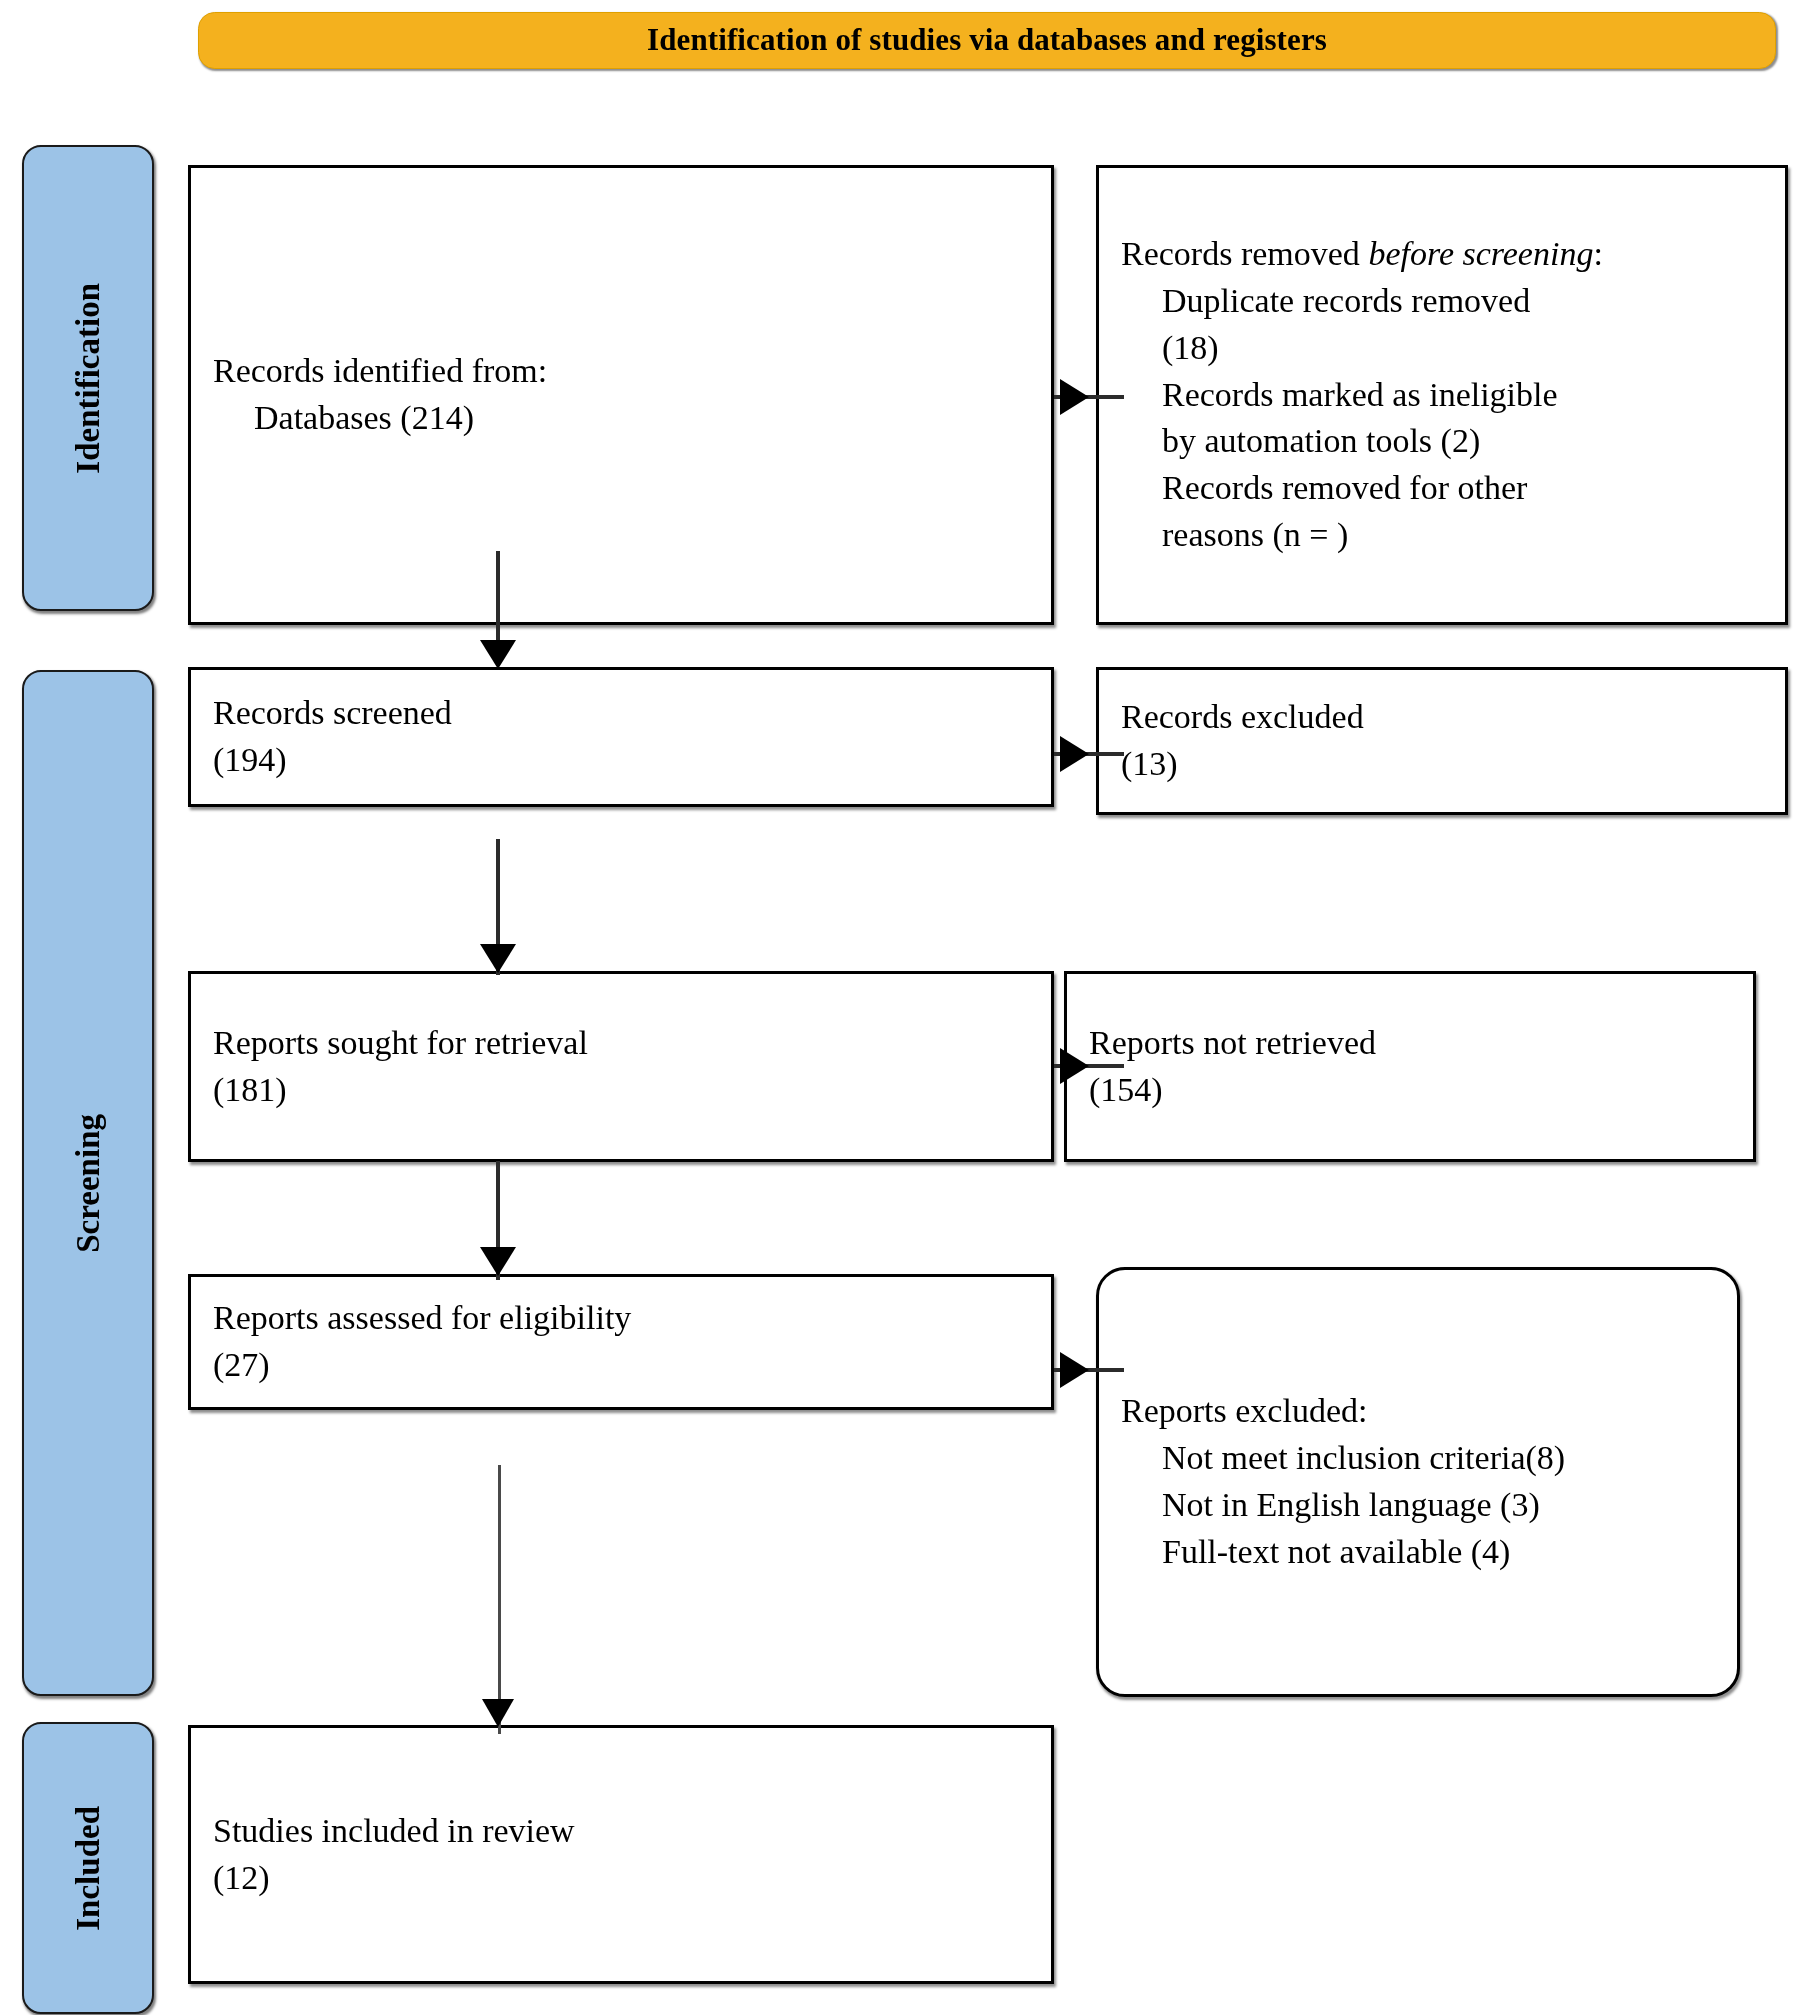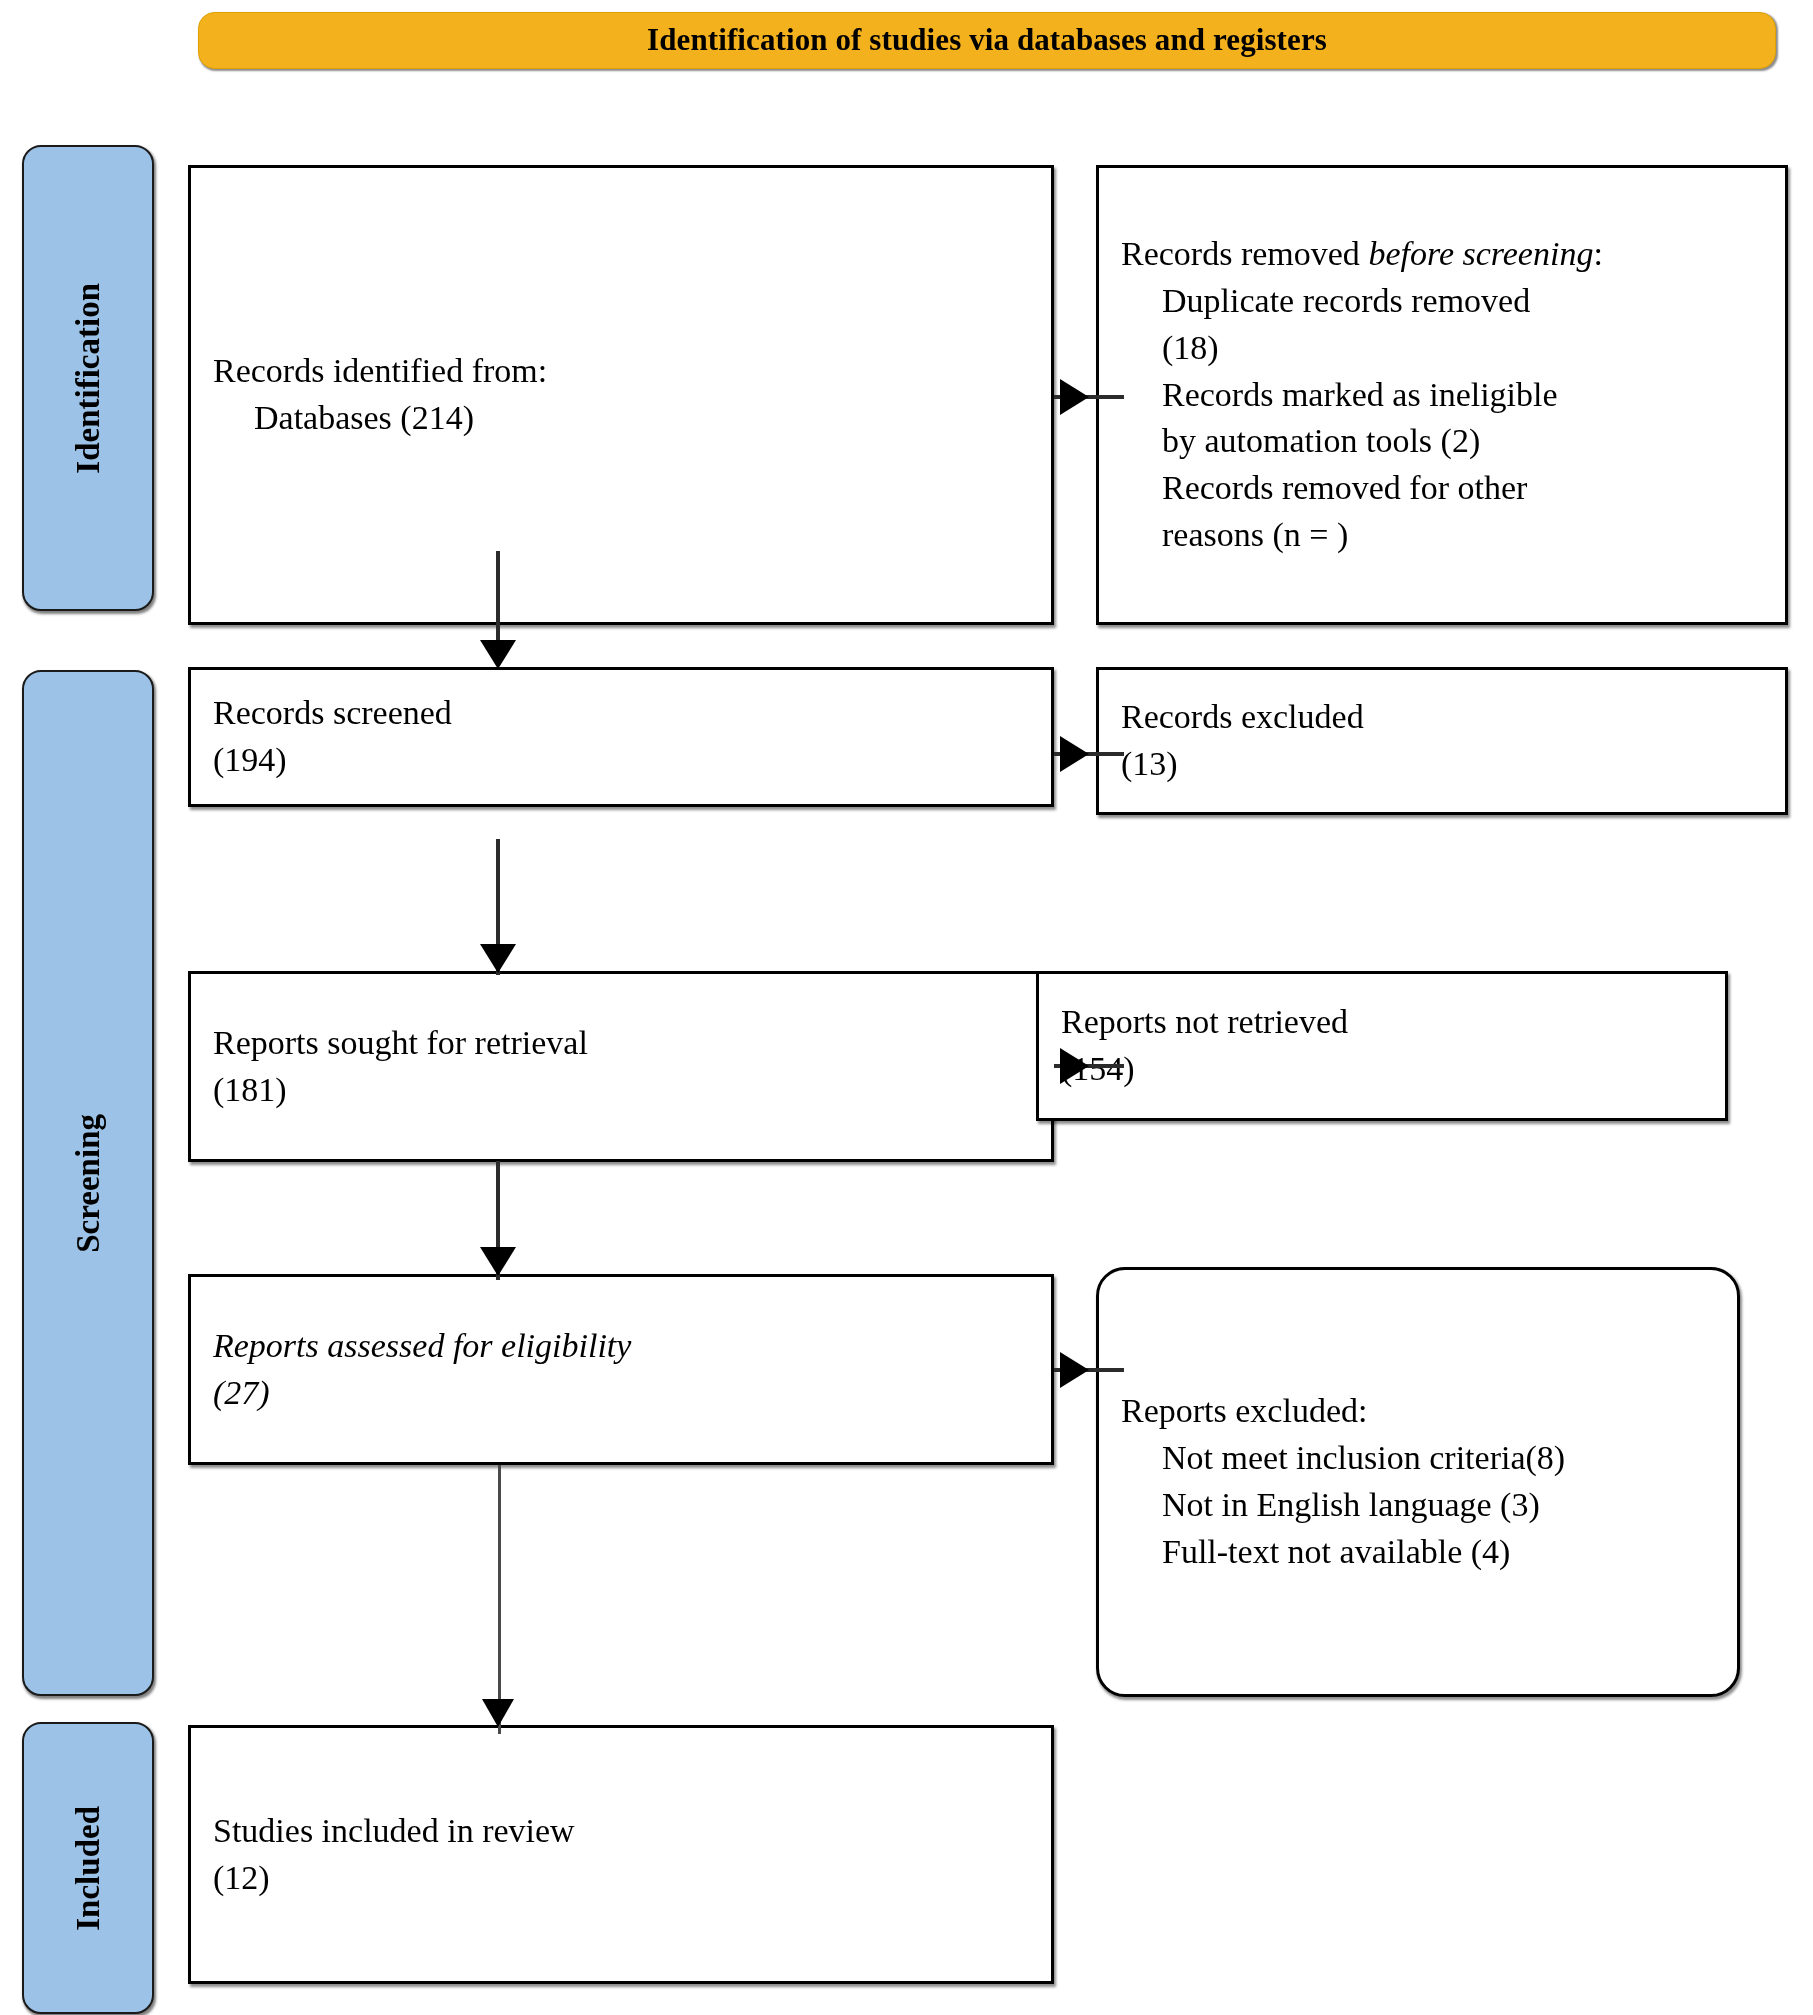--- a/index.html
+++ b/index.html
@@ -43,22 +43,22 @@
   }
   .box .ln{white-space:nowrap;}
   .box .ind{padding-left:41px;}
   .box .it{font-style:italic;}
 
   #box-identified      {left:188px; top:165px;  width:866px;height:460px;}
   #box-removed-before  {left:1096px;top:165px;  width:692px;height:460px;}
   #box-screened        {left:188px; top:667px; width:866px;height:140px;}
   #box-records-excluded{left:1096px;top:667px; width:692px;height:148px;}
   #box-sought          {left:188px; top:971px; width:866px;height:191px;}
-  #box-not-retrieved   {left:1036px;top:971px; width:692px;height:150px;}
-  #box-assessed        {left:188px; top:1274px; width:866px;height:191px;font-style:italic;}
+  #box-not-retrieved   {left:1064px;top:971px; width:692px;height:191px;}
+  #box-assessed        {left:188px; top:1274px; width:866px;height:136px;}
   #box-reports-excluded{left:1096px;top:1267px; width:644px;height:430px;border-radius:29px;}
   #box-included        {left:188px; top:1725px; width:866px;height:259px;}
 
   
   .conn{position:absolute;background:#2b2b2b;}
   .vline{width:3.8px;}
   .hline{height:3.8px;}
   .arrow-down{
     position:absolute;width:0;height:0;
     border-left:18px solid transparent;border-right:18px solid transparent;

